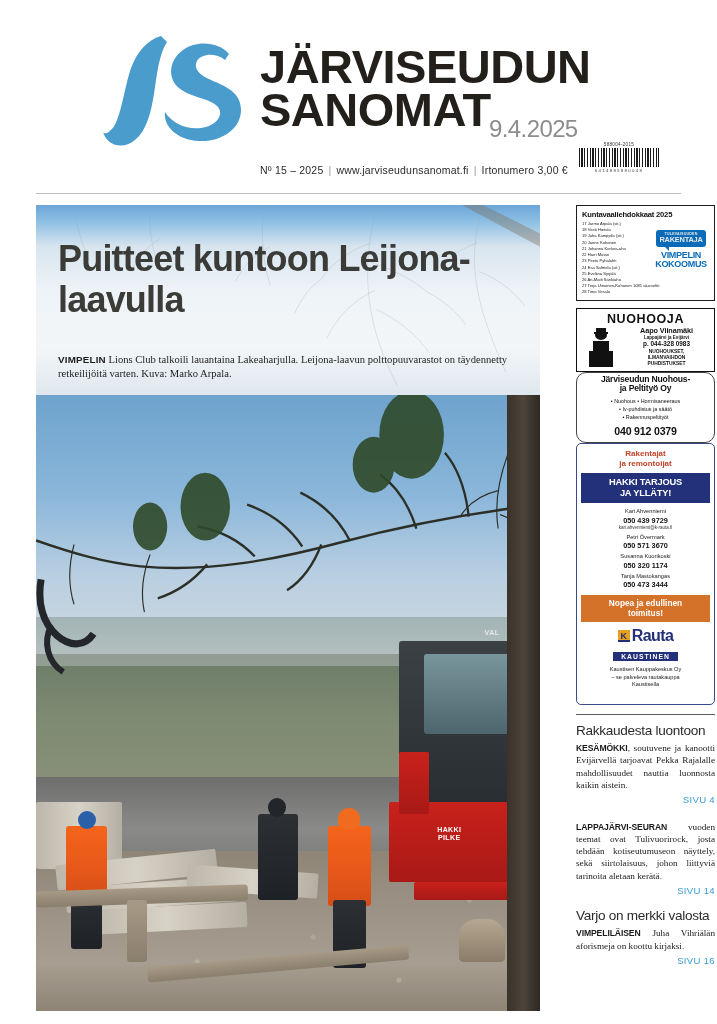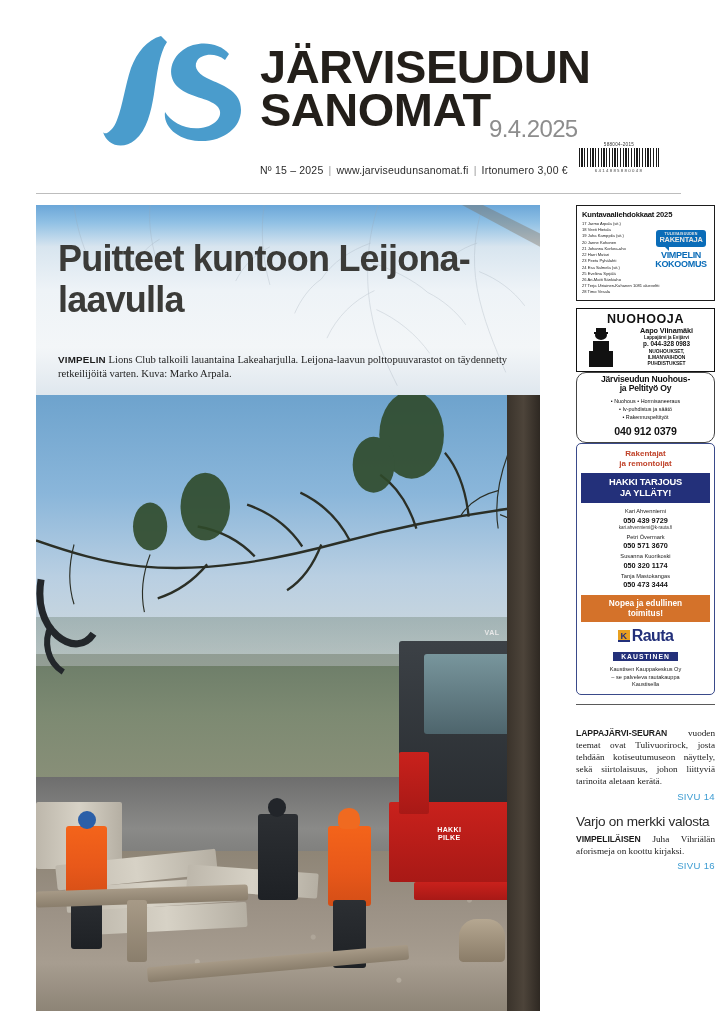--- a/index.html
+++ b/index.html
@@ -127,21 +127,21 @@
   .nuo-phone { font-size:6.4px; font-weight:bold; color:#111; }
   .nuo-serv { font-size:4.9px; font-weight:bold; color:#111; line-height:1.22; margin-top:2px; }
 
   
   .jn-box { border:1px solid #444; border-radius:10px; padding:2px 4px 5px; text-align:center; }
   .jn-title { font-size:8.6px; font-weight:bold; color:#111; line-height:1.14; letter-spacing:-.2px; }
   .jn-serv { font-size:5.4px; color:#111; line-height:1.42; margin-top:4px; }
   .jn-phone { font-size:10.6px; font-weight:bold; color:#111; margin-top:4px; letter-spacing:-.2px; }
 
   
-  .rk-box { border:1px solid #3a4a8a; border-radius:5px; padding:5px 4px 5px; text-align:center; }
+  .rk-box { border:1px solid #3a4a8a; border-radius:5px; padding:5px 4px 15px; text-align:center; }
   .rk-head { font-size:8px; font-weight:bold; color:#c0432a; line-height:1.2; }
   .rk-banner { background:#23307a; color:#fff; font-size:9.3px; font-weight:bold;
     line-height:1.18; padding:4px 2px; margin:5px 0 5px; letter-spacing:-.2px; }
   .rk-person { font-size:5.7px; color:#222; line-height:1.28; }
   .rk-person .nm { font-size:5.7px; }
   .rk-person .ph { font-size:7.3px; font-weight:bold; color:#111; }
   .rk-person .em { font-size:4.5px; color:#333; }
   .rk-pbox { margin-bottom:3px; }
   .rk-orange { background:#d4722a; color:#fff; font-size:8.3px; font-weight:bold;
     line-height:1.2; padding:4px 2px; margin:5px 0 5px; }
@@ -409,20 +409,27 @@
         <div class="k-sub">
           <span>Kaustisen Kauppakeskus Oy</span><br>
           <span>– se palveleva rautakauppa</span><br>
           <span>Kaustisella</span>
         </div>
       </div>
     </div>
 
     <div class="side-rule"></div>
 
+    <div class="teaser">
+      <div class="teaser-title">Rakkaudesta luontoon</div>
+      <div class="teaser-body">
+        <b>KESÄMÖKKI</b><span>, soutuvene ja kanootti Evijärvellä tarjoavat Pekka Rajalalle mahdollisuudet nauttia luonnosta kaikin aistein.</span>
+      </div>
+      <div class="teaser-page">SIVU 4</div>
+    </div>
     <div class="teaser-gap"></div>
 
     <div class="teaser">
       <div class="teaser-body">
         <b>LAPPAJÄRVI-SEURAN</b><span> vuoden teemat ovat Tulivuorirock, josta tehdään kotiseutumuseon näyttely, sekä siirtolaisuus, johon liittyviä tarinoita aletaan kerätä.</span>
       </div>
       <div class="teaser-page">SIVU 14</div>
     </div>
     <div class="teaser-gap"></div>
 

